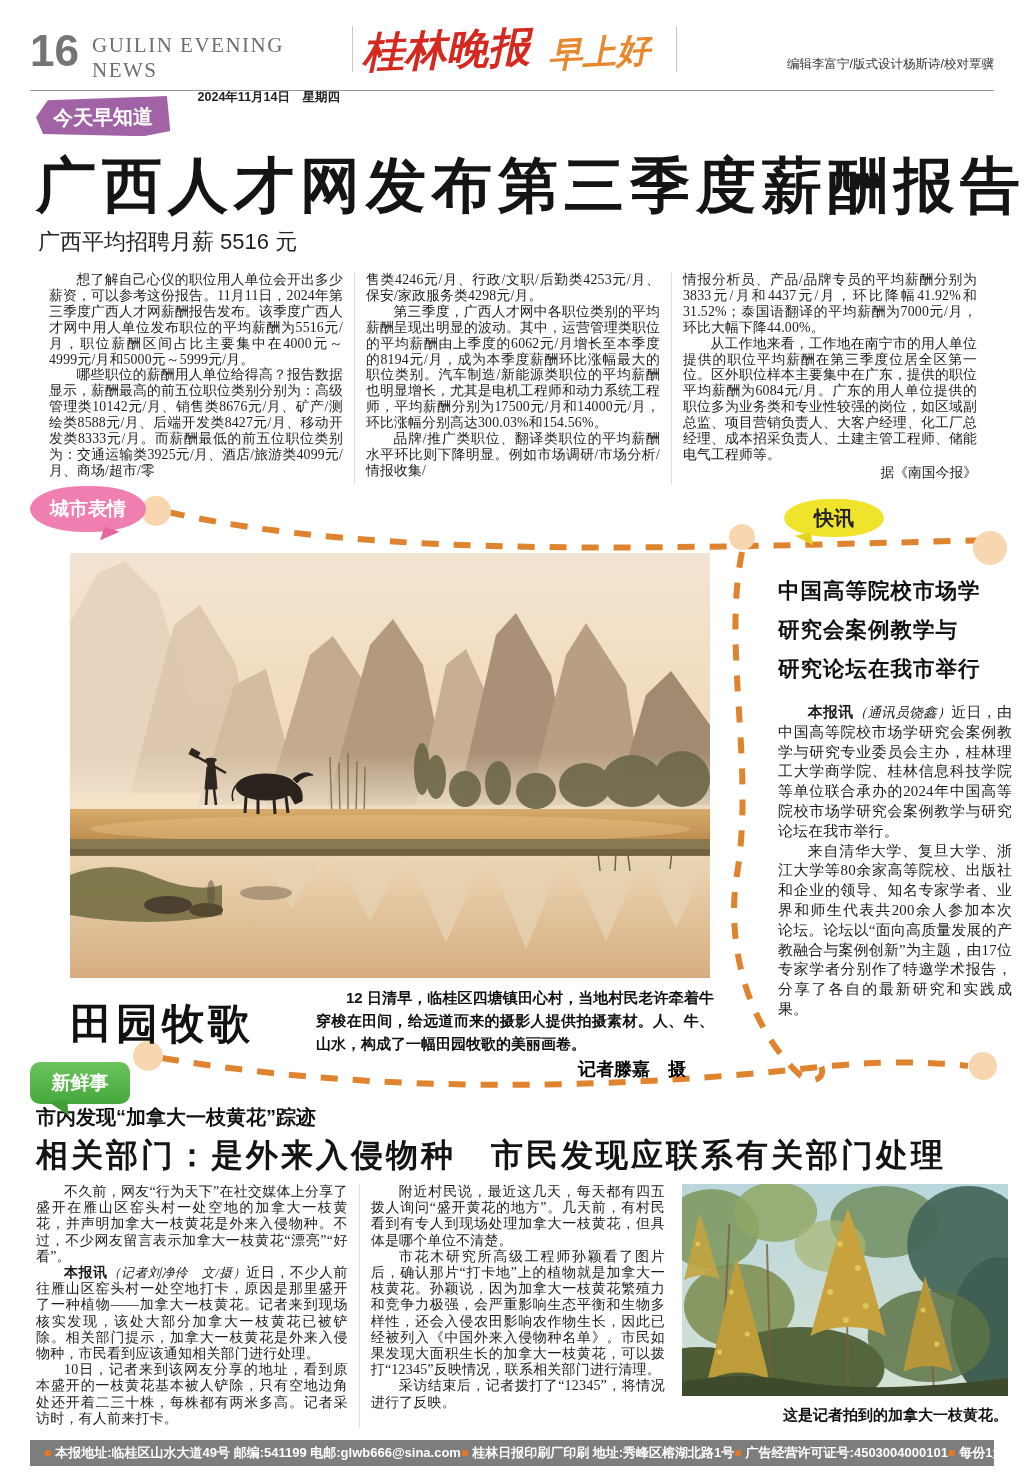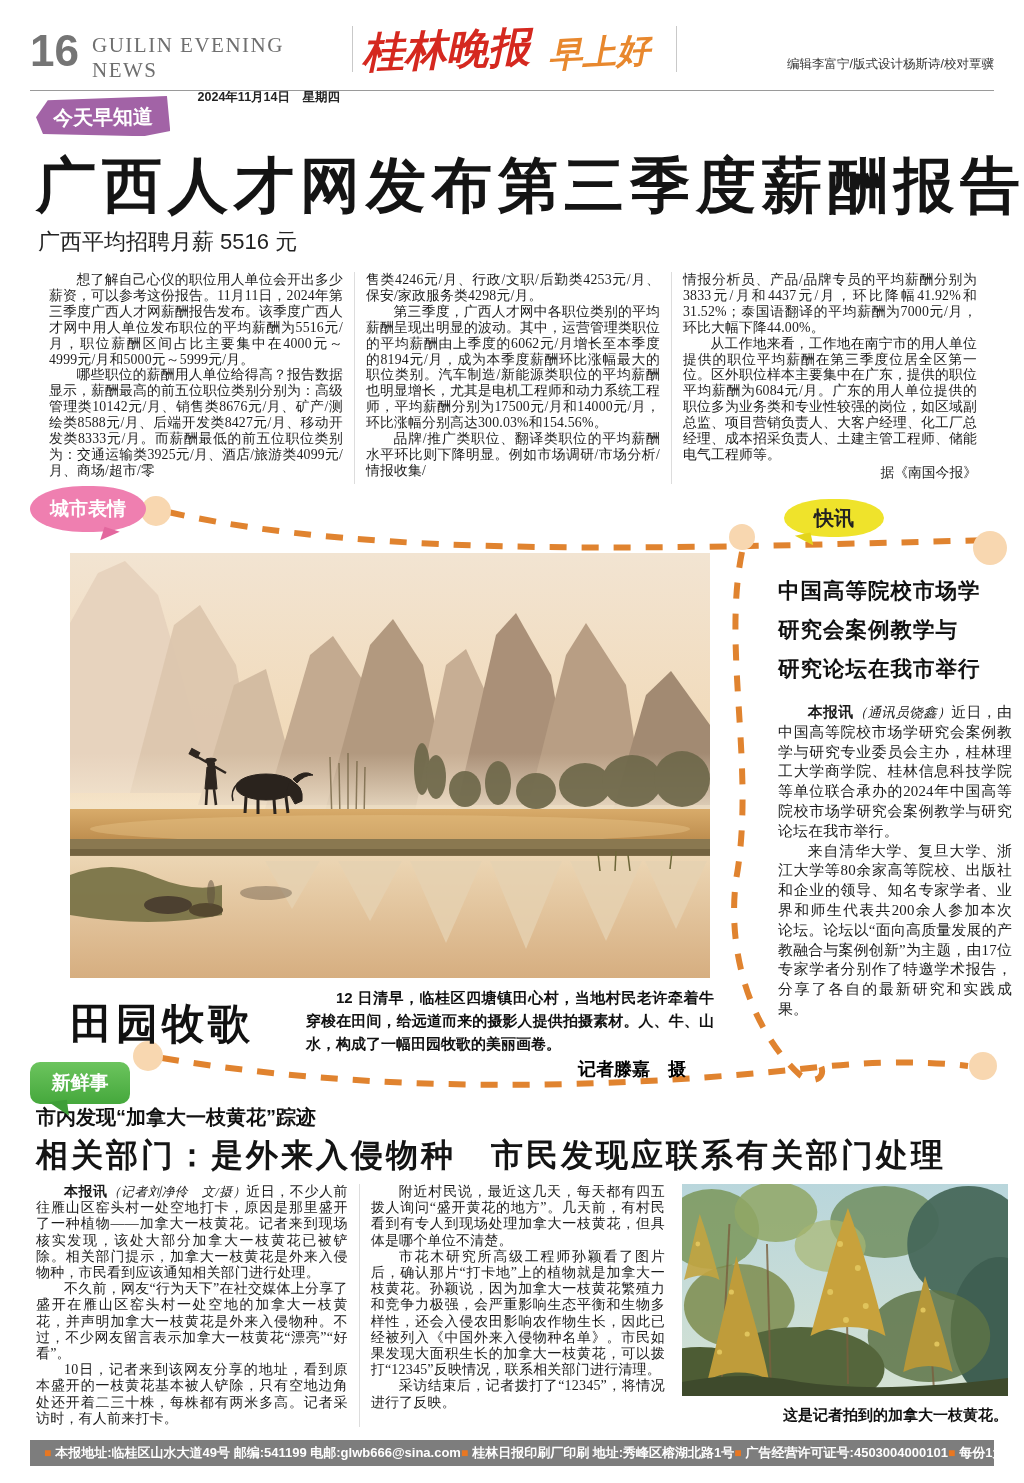--- a/index.html
+++ b/index.html
@@ -42,21 +42,21 @@
   .source{margin:2px 0 0;font-size:13.8px;line-height:16px;text-align:right;}
   
   .photo{position:absolute;left:70px;top:553px;width:640px;height:425px;z-index:4;}
   .photo svg{display:block;width:100%;height:100%;}
   
   .flash{position:absolute;left:778px;top:572px;width:234px;z-index:4;}
   .flash h2{margin:0 0 14px;font:700 21.5px "Liberation Sans","DejaVu Sans",sans-serif;line-height:39px;letter-spacing:1px;color:#111;}
   .flash .para{font-size:14.9px;line-height:19.8px;}
   .kai{font-style:italic;font-size:0.92em;}
   
-  .caption-wrap{position:absolute;left:70px;top:986px;width:644px;display:flex;gap:20px;z-index:4;
+  .caption-wrap{position:absolute;left:70px;top:986px;width:644px;display:flex;gap:30px;z-index:4;
       font-family:"Liberation Sans","DejaVu Sans",sans-serif;}
   .photo-title{font-size:42px;font-weight:900;letter-spacing:4px;padding-top:10px;white-space:nowrap;color:#111;}
   .caption-body{flex:1;}
   .caption-text{font-size:15px;font-weight:700;line-height:23px;text-align:justify;text-indent:2em;color:#111;margin-left:32px;}
   .credit{font-size:18px;font-weight:700;text-align:right;margin-top:2px;padding-right:28px;color:#000000;}
   
   .kicker{position:absolute;left:36px;top:1104px;font:600 20px "Liberation Sans","DejaVu Sans",sans-serif;color:#111;}
   .h2big{position:absolute;left:36px;top:1134px;width:980px;font:900 32px "Liberation Sans","DejaVu Sans",sans-serif;
       letter-spacing:3px;color:#141414;white-space:nowrap;}
   .bottom{position:absolute;left:36px;top:1184px;width:972px;display:flex;}
@@ -246,22 +246,22 @@
     <div class="caption-body">
       <div class="caption-text">12 日清早，临桂区四塘镇田心村，当地村民老许牵着牛穿梭在田间，给远道而来的摄影人提供拍摄素材。人、牛、山水，构成了一幅田园牧歌的美丽画卷。</div>
       <div class="credit">记者滕嘉　摄</div>
     </div>
   </div>
 
   <div class="kicker">市内发现“加拿大一枝黄花”踪迹</div>
   <div class="h2big">相关部门：是外来入侵物种　市民发现应联系有关部门处理</div>
   <div class="bottom">
     <div class="bcol1">
+      <p class="para">不久前，网友“行为天下”在社交媒体上分享了盛开在雁山区窑头村一处空地的加拿大一枝黄花，并声明加拿大一枝黄花是外来入侵物种。不过，不少网友留言表示加拿大一枝黄花“漂亮”“好看”。</p>
       <p class="para"><b>本报讯</b><span class="kai">（记者刘净伶　文/摄）</span><span>近日，不少人前往雁山区窑头村一处空地打卡，原因是那里盛开了一种植物——加拿大一枝黄花。记者来到现场核实发现，该处大部分加拿大一枝黄花已被铲除。相关部门提示，加拿大一枝黄花是外来入侵物种，市民看到应该通知相关部门进行处理。</span></p>
-      <p class="para">不久前，网友“行为天下”在社交媒体上分享了盛开在雁山区窑头村一处空地的加拿大一枝黄花，并声明加拿大一枝黄花是外来入侵物种。不过，不少网友留言表示加拿大一枝黄花“漂亮”“好看”。</p>
       <p class="para">10日，记者来到该网友分享的地址，看到原本盛开的一枝黄花基本被人铲除，只有空地边角处还开着二三十株，每株都有两米多高。记者采访时，有人前来打卡。</p>
     </div>
     <div class="bcol2">
       <p class="para">附近村民说，最近这几天，每天都有四五拨人询问“盛开黄花的地方”。几天前，有村民看到有专人到现场处理加拿大一枝黄花，但具体是哪个单位不清楚。</p>
       <p class="para">市花木研究所高级工程师孙颖看了图片后，确认那片“打卡地”上的植物就是加拿大一枝黄花。孙颖说，因为加拿大一枝黄花繁殖力和竞争力极强，会严重影响生态平衡和生物多样性，还会入侵农田影响农作物生长，因此已经被列入《中国外来入侵物种名单》。市民如果发现大面积生长的加拿大一枝黄花，可以拨打“12345”反映情况，联系相关部门进行清理。</p>
       <p class="para">采访结束后，记者拨打了“12345”，将情况进行了反映。</p>
     </div>
     <div class="fphoto">
       <svg viewBox="0 0 330 212" preserveAspectRatio="none">
         <defs>

